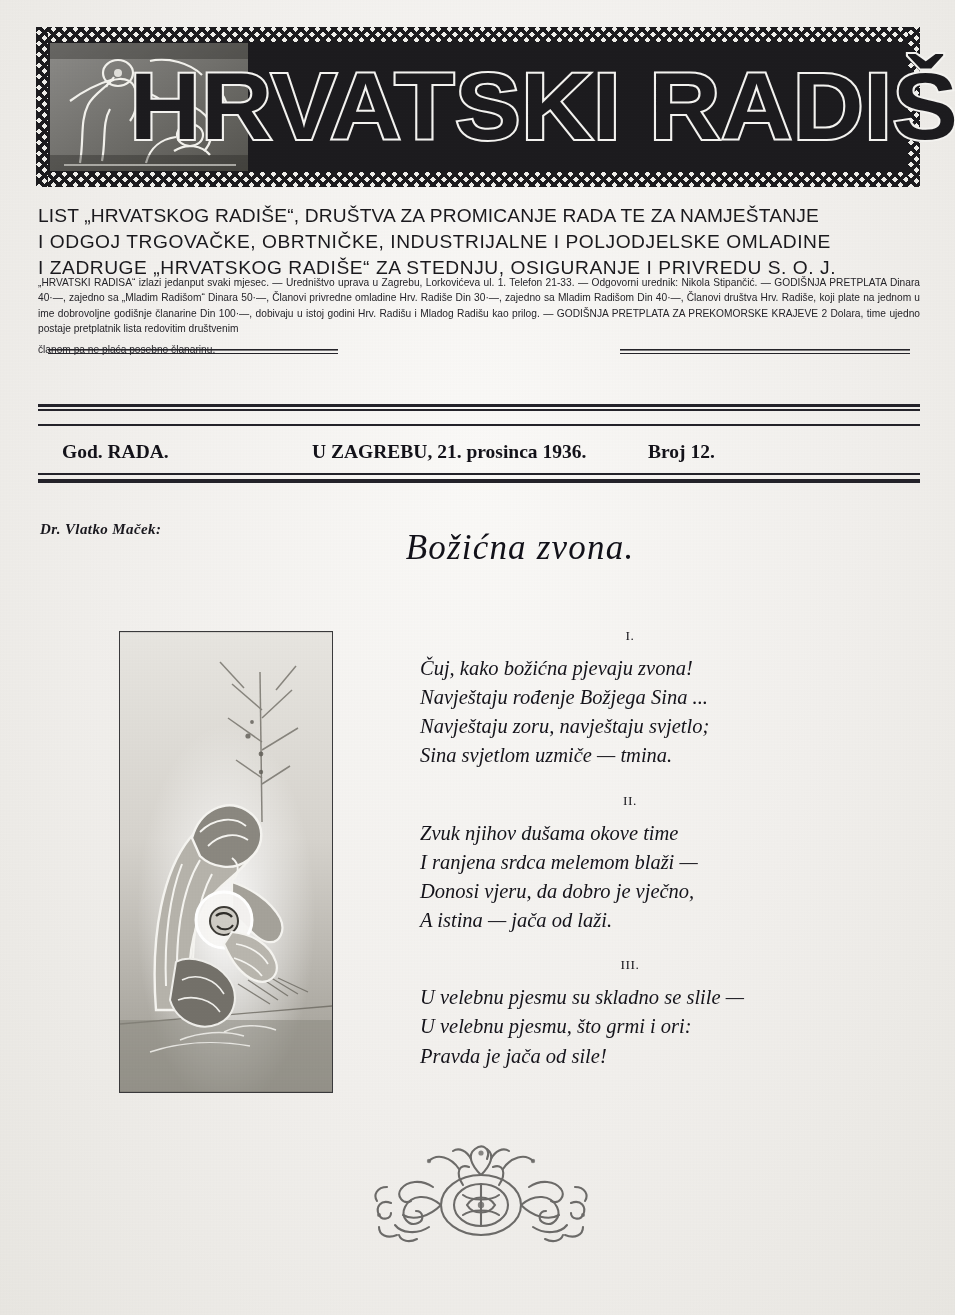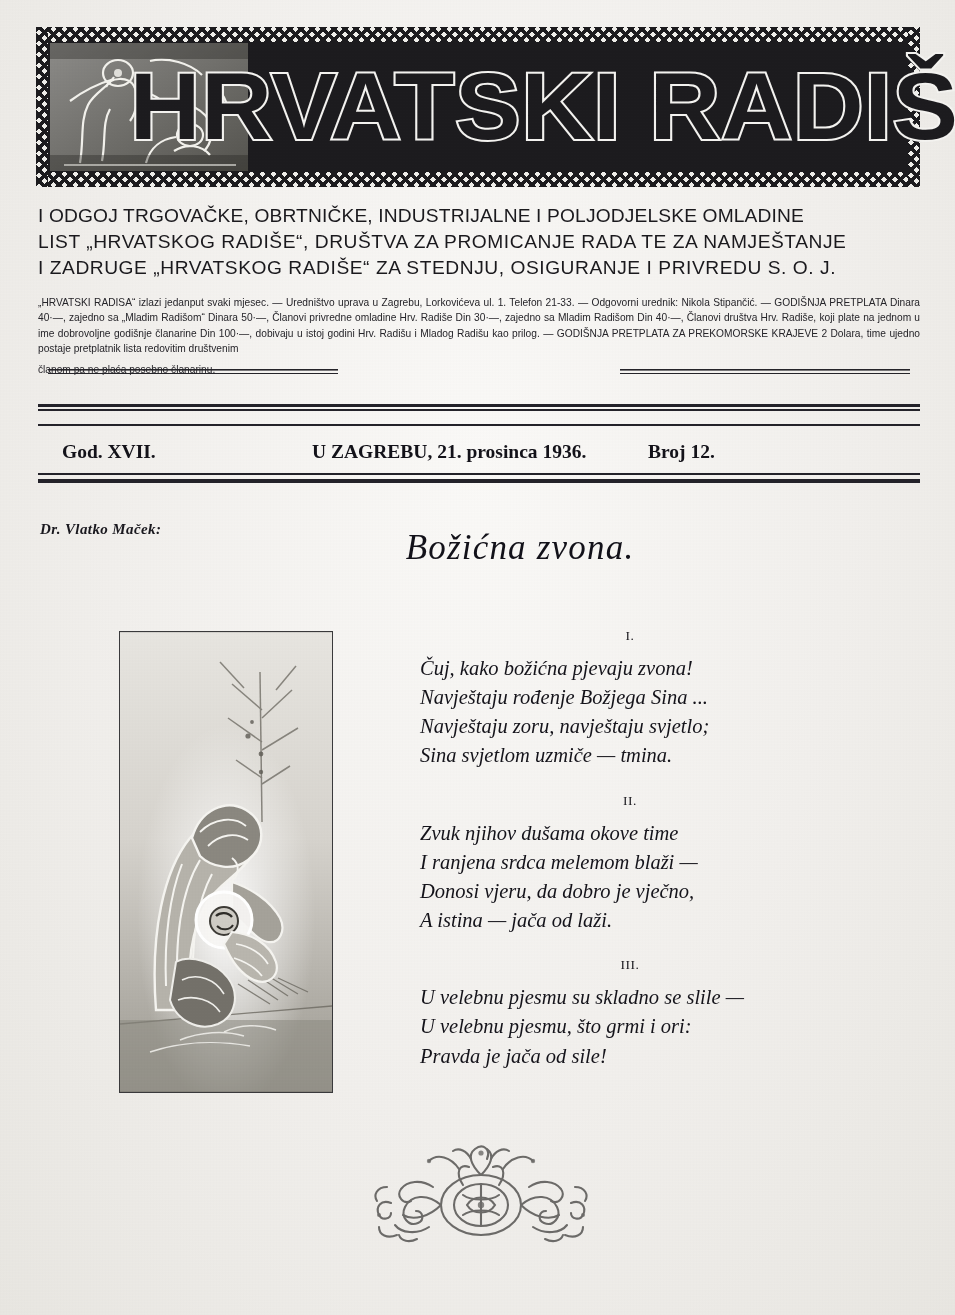--- a/index.html
+++ b/index.html
@@ -103,21 +103,21 @@
     color: #1b1a1e;
     text-align: left;
   }
   .subtitle div { white-space: nowrap; }
   .subtitle div:nth-child(2),
   .subtitle div:nth-child(3) { letter-spacing: .55px; }
 
   
   .fineprint {
     position: absolute;
-    left: 38px; top: 295px;
+    left: 38px; top: 275px;
     width: 882px;
     font-family: "Liberation Sans", sans-serif;
     font-size: 10.2px;
     line-height: 1.50;
     color: #26252a;
     text-align: justify;
   }
   .fineprint p { margin: 0; }
   .fineprint .last {
     text-align: left;
@@ -267,40 +267,40 @@
         </g>
       </svg>
     </div>
 
     <div class="mast-title">
       <span>HRVATSKI RADIŠA</span>
     </div>
   </div>
 
   <div class="subtitle">
+    <div>LIST „HRVATSKOG RADIŠE“, DRUŠTVA ZA PROMICANJE RADA TE ZA NAMJEŠTANJE</div>
     <div>I ODGOJ TRGOVAČKE, OBRTNIČKE, INDUSTRIJALNE I POLJODJELSKE OMLADINE</div>
-    <div>LIST „HRVATSKOG RADIŠE“, DRUŠTVA ZA PROMICANJE RADA TE ZA NAMJEŠTANJE</div>
     <div>I ZADRUGE „HRVATSKOG RADIŠE“ ZA STEDNJU, OSIGURANJE I PRIVREDU S. O. J.</div>
   </div>
 
   <div class="fineprint">
     <p>„HRVATSKI RADISA“ izlazi jedanput svaki mjesec. — Uredništvo   uprava u Zagrebu, Lorkovićeva ul. 1. Telefon 21-33. — Odgovorni urednik: Nikola Stipančić. — GODIŠNJA PRETPLATA Dinara 40·—, zajedno sa „Mladim Radišom“ Dinara 50·—, Članovi privredne omladine Hrv. Radiše Din 30·—, zajedno sa Mladim Radišom Din 40·—, Članovi društva Hrv. Radiše, koji plate na jednom u ime dobrovoljne godišnje članarine Din 100·—, dobivaju u istoj godini Hrv. Radišu i Mladog Radišu kao prilog. — GODIŠNJA PRETPLATA ZA PREKOMORSKE KRAJEVE 2 Dolara, time ujedno postaje pretplatnik lista redovitim društvenim</p>
     <p class="last">
       <span class="rule-l"></span>
       <span>članom pa ne plaća posebno članarinu.</span>
       <span class="rule-r"></span>
     </p>
   </div>
 
   <div class="rule-thick" style="top:404px;height:3px;"></div>
   <div class="rule-thick" style="top:409px;height:1.5px;"></div>
   <div class="rule-thick" style="top:424px;height:2px;"></div>
 
   <div class="issuebar">
-    <div class="god">God. XVII.</div>
+    <div class="god">God. RADA.</div>
     <div class="city">U ZAGREBU, 21. prosinca 1936.</div>
     <div class="broj">Broj 12.</div>
   </div>
 
   <div class="rule-thick" style="top:473px;height:2px;"></div>
   <div class="rule-thick" style="top:479px;height:4px;"></div>
 
   <div class="byline">Dr. Vlatko Maček:</div>
   <div class="article-title">Božićna zvona.</div>
 

